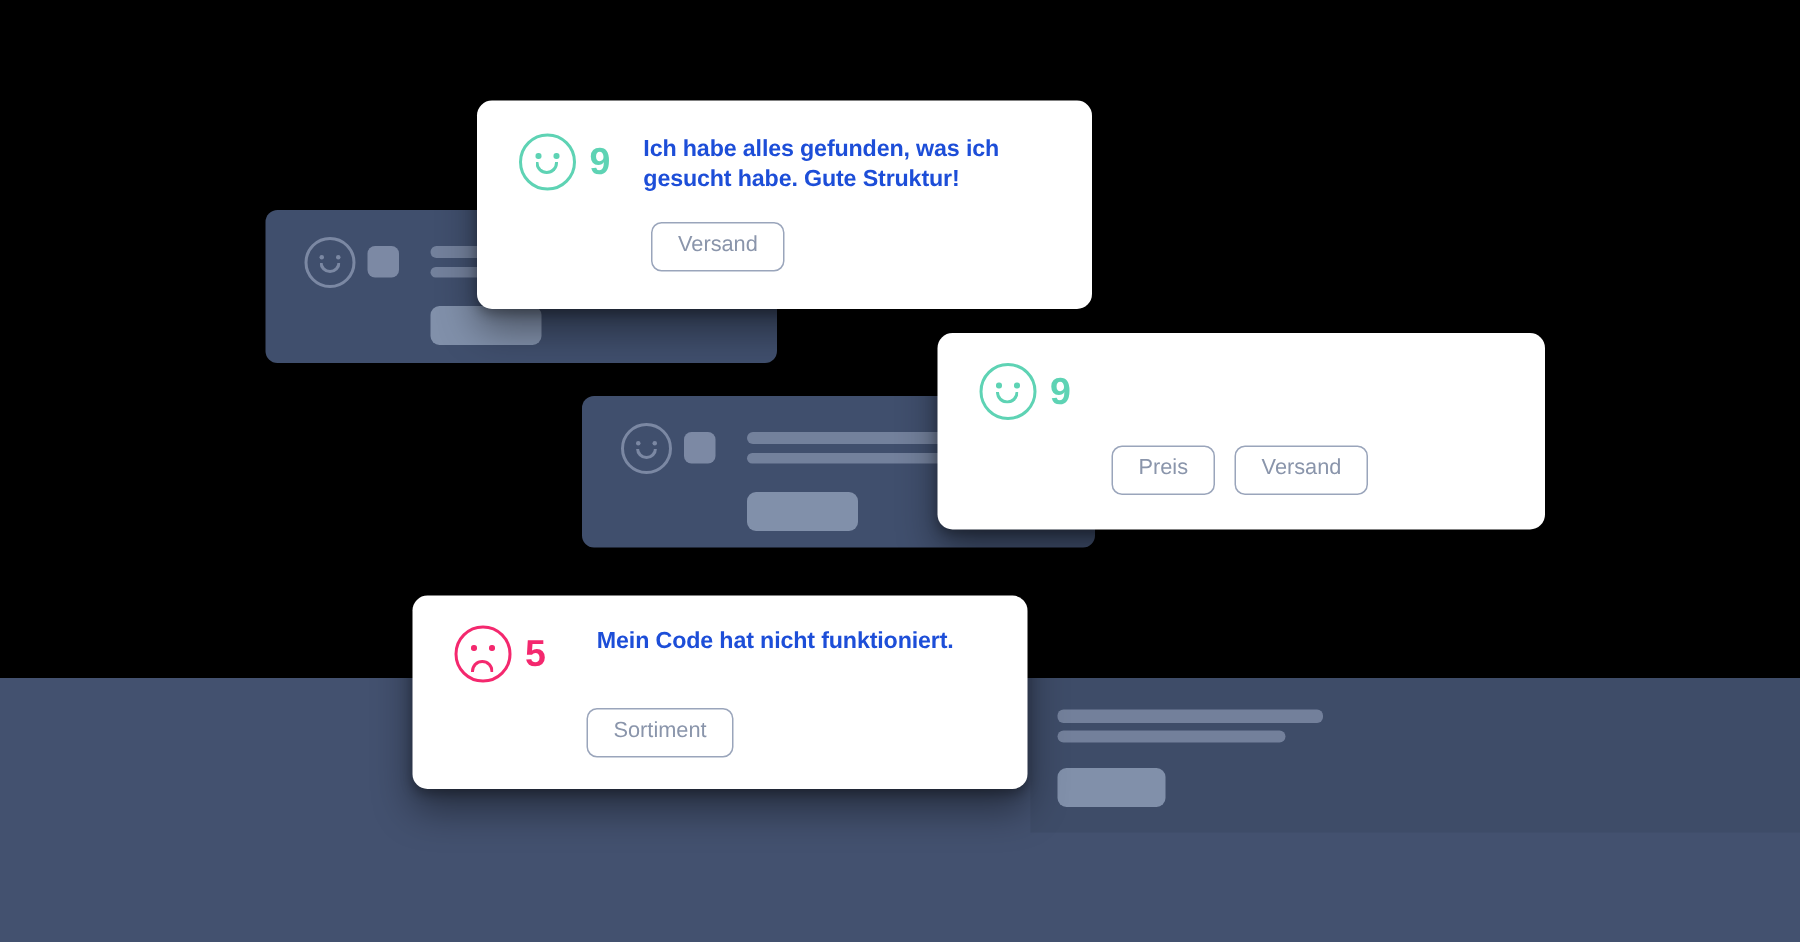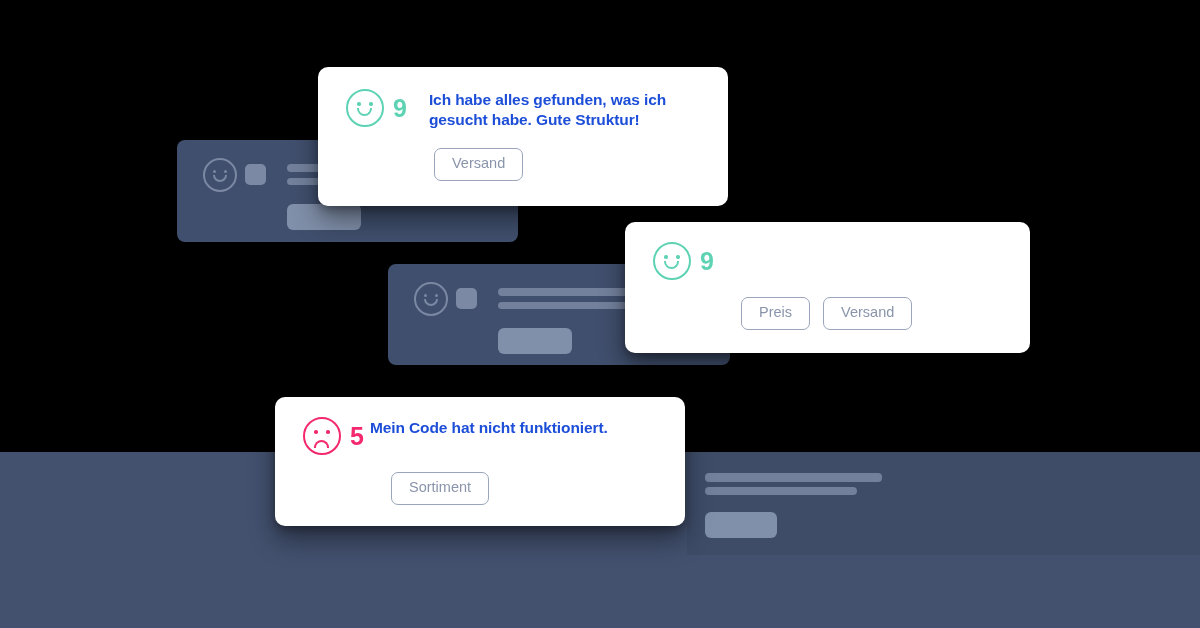--- a/index.html
+++ b/index.html
@@ -50,21 +50,21 @@
   .face .eye.l{left:9px;} .face .eye.r{right:9px;}
   .face .mouth{position:absolute;left:9px;width:15px;height:8px;
                border:2.6px solid currentColor;box-sizing:border-box;}
   .face.happy .mouth{top:17px;border-top:none;border-radius:0 0 16px 16px;}
   .face.sad   .mouth{top:21px;border-bottom:none;border-radius:16px 16px 0 0;}
 
   .score{font-size:25px;font-weight:bold;margin-left:9px;line-height:1;}
 
   .msg{flex:1;margin-left:22px;color:#1d4ed8;font-size:15.5px;font-weight:bold;
        line-height:1.32;letter-spacing:-.1px;padding-top:1px;}
-  .c3 .msg{margin-left:6px;}
+  .c3 .msg{margin-left:34px;}
 
   .chips{display:flex;gap:13px;margin-top:17px;padding-left:88px;}
   .chip{border:1.4px solid #9aa5bb;border-radius:7px;color:#8a95ab;
         font-size:14.5px;padding:7px 17px 8px;background:#fff;line-height:1.1;white-space:nowrap;}
 
   .teal{color:#5ed3b4;}
   .pink{color:#f4286e;}
 </style>
 </head>
 <body>

